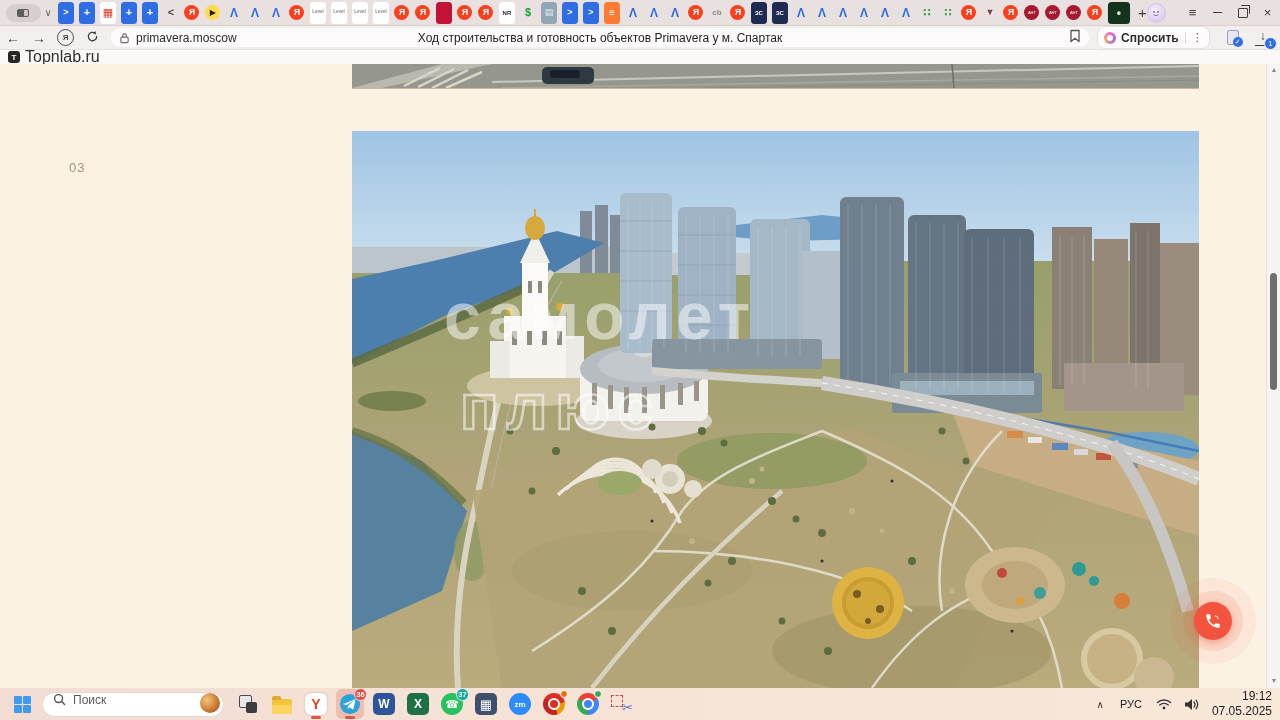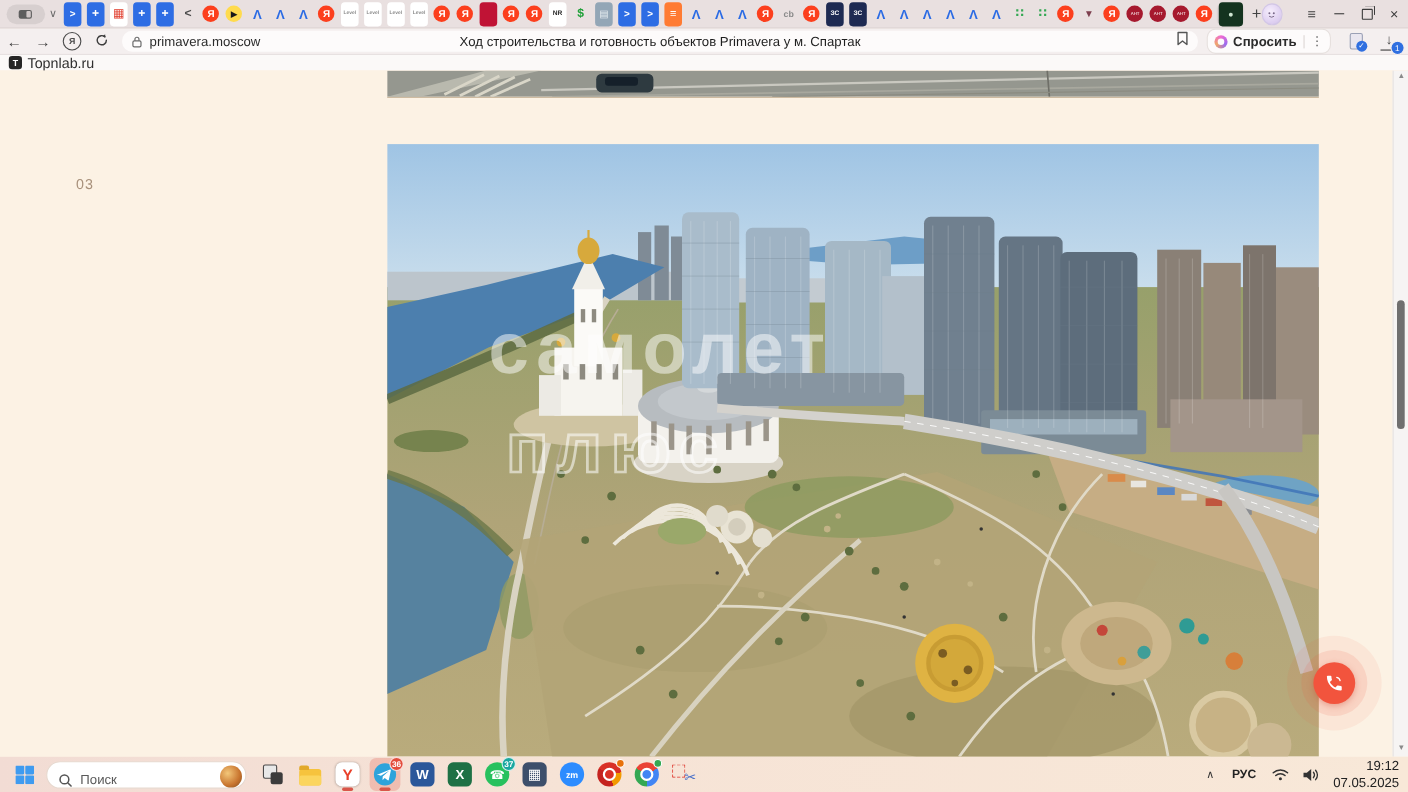--- a/index.html
+++ b/index.html
@@ -53,41 +53,41 @@
            font-size:7px;display:flex;align-items:center;justify-content:center;}
   .dl-ic{position:relative;width:16px;height:15px;margin-left:14px;color:#3c3c3c;font-size:12px;text-align:center;
          border-bottom:1.6px solid #3c3c3c;line-height:13px;}
   .dl-badge{position:absolute;right:-6px;bottom:-5px;width:11px;height:11px;border-radius:50%;background:#2f6fe0;color:#fff;
             font-size:7.5px;display:flex;align-items:center;justify-content:center;border:1px solid #f4efef;}
   
   .bookmarks{position:absolute;left:0;top:50px;width:1280px;height:14px;background:#fbf9f8;display:flex;align-items:center;}
   .bm-item{display:flex;align-items:center;margin-left:8px;}
   .bm-fav{width:12px;height:12px;border-radius:3px;background:#262626;color:#fff;font-size:8px;font-weight:bold;
           display:flex;align-items:center;justify-content:center;margin-right:5px;}
-  .bm-label{font-size:13px;color:#2f2f2f;}
+  .bm-label{font-size:16px;color:#2f2f2f;}
   
   .content{position:absolute;left:0;top:64px;width:1280px;height:624px;background:#fcf2e4;overflow:hidden;}
   .section-number{position:absolute;left:69px;top:96px;font-size:13px;letter-spacing:1px;color:#a8917b;}
   .strip-photo{position:absolute;left:352px;top:0;width:847px;height:24px;border-bottom:1px solid #c9b59a;}
   .main-photo{position:absolute;left:352px;top:67px;width:847px;height:557px;}
   .fab-halo2{position:absolute;left:1170px;top:514px;width:86px;height:86px;border-radius:50%;background:rgba(241,87,60,0.08);}
   .fab-halo1{position:absolute;left:1183px;top:527px;width:60px;height:60px;border-radius:50%;background:rgba(241,87,60,0.13);}
   .fab{position:absolute;left:1194px;top:538px;width:38px;height:38px;border-radius:50%;background:#f2543d;
        display:flex;align-items:center;justify-content:center;box-shadow:0 2px 6px rgba(200,60,40,.35);}
   
   .scrollbar{position:absolute;right:0;top:0;width:14px;height:624px;background:#f6f4f3;border-left:1px solid #e6e2e0;box-sizing:border-box;}
   .sb-up{position:absolute;top:2px;left:0;width:14px;text-align:center;font-size:7px;color:#8a8a8a;}
   .sb-down{position:absolute;bottom:4px;left:0;width:14px;text-align:center;font-size:7px;color:#8a8a8a;}
   .sb-thumb{position:absolute;left:3px;top:209px;width:7px;height:117px;border-radius:4px;background:#6f6f6f;}
   
   .taskbar{position:absolute;left:0;top:688px;width:1280px;height:32px;
            background:linear-gradient(90deg,#f2dcd4,#f6e3d6 40%,#f8e8d8);display:flex;align-items:center;}
   .start{margin-left:10px;width:24px;height:24px;display:flex;align-items:center;justify-content:center;}
   .search-pill{margin-left:8px;width:182px;height:25px;background:#fff;border:1px solid #e7d9cf;border-radius:13px;
-               display:flex;align-items:flex-end;padding:0 3px 0 10px;box-sizing:border-box;}
+               display:flex;align-items:flex-start;padding:0 3px 0 10px;box-sizing:border-box;}
   .search-pill .q{margin-right:7px;}
   .search-label{font-size:12px;color:#5a5a5a;flex:1;}
   .search-thumb{width:20px;height:20px;border-radius:10px;
         background:radial-gradient(circle at 35% 35%,#f3c77a,#c8742e 60%,#7a4a20);}
   .apps{display:flex;align-items:flex-start;margin-left:10px;gap:6px;}
   .task-icon{position:relative;width:28px;height:30px;display:flex;align-items:center;justify-content:center;border-radius:6px;}
   .task-icon.hl{background:rgba(228,106,94,0.30);}
   .runline{position:absolute;bottom:0;left:9px;width:10px;height:3px;border-radius:2px;background:#d9564a;}
   .badge{position:absolute;top:-1px;right:-3px;min-width:13px;height:13px;border-radius:7px;color:#fff;
          font-size:7.5px;font-weight:bold;display:flex;align-items:center;justify-content:center;padding:0 1px;
@@ -112,21 +112,21 @@
                  background:#4285f4;border:2px solid #fff;}
   .chrome.red::after{background:#d93025;}
   .dot-badge{position:absolute;top:1px;right:0;width:8px;height:8px;border-radius:50%;border:1px solid #fff;box-sizing:border-box;}
   .snipwrap{position:relative;width:22px;height:22px;}
   .snipbox{position:absolute;left:0;top:2px;width:10px;height:10px;border:1.4px dashed #e04238;border-radius:1px;}
   .snipsc{position:absolute;right:0;bottom:0;font-size:13px;color:#4a70c8;}
   .wa-ic{width:22px;height:22px;border-radius:50%;background:#28c15e;color:#fff;font-size:11px;
          display:flex;align-items:center;justify-content:center;}
   .tray{margin-left:auto;display:flex;align-items:center;}
   .tray-chev{font-size:10px;color:#333;margin-right:16px;}
-  .tray-lang{font-size:11px;color:#222;margin-right:14px;font-weight:bold;}
+  .tray-lang{font-size:11px;color:#222;margin-right:14px;}
   .tray svg{margin-right:12px;}
   .clock{margin-right:8px;text-align:right;font-size:12px;color:#222;line-height:1.25;}
 </style>
 </head>
 <body>
 
 <div class="stage">
 
   <div class="tabstrip">
     <div class="panel-pill">

